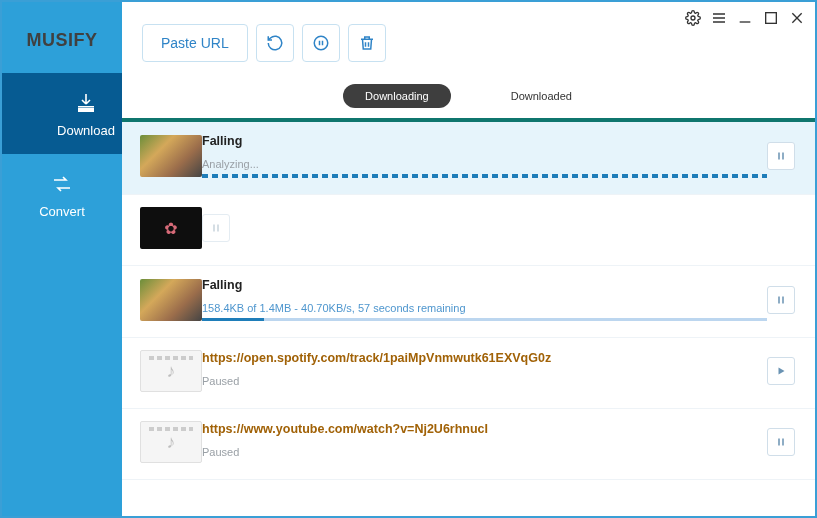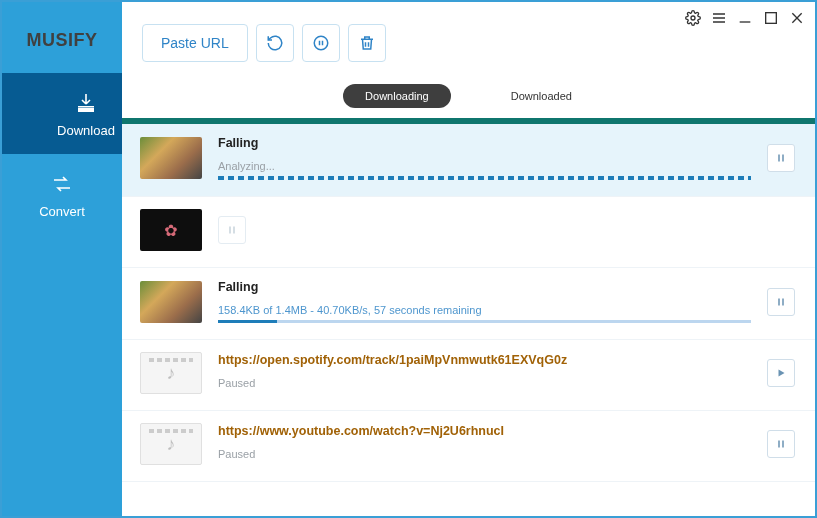--- a/index.html
+++ b/index.html
@@ -73,37 +73,37 @@
     align-items: center;
     justify-content: center;
   }
   .btn-icon { padding: 8px; width: 38px; height: 38px; }
   .btn .svg { stroke: #2f84c7; }
   .tabs {
     display: flex;
     justify-content: center;
     gap: 38px;
     padding: 6px 0 10px 0;
-    border-bottom: 6px solid #0f766e;
+    border-bottom: 4px solid #0f766e;
   }
   .tab {
     font-size: 11px;
     color: #333;
     padding: 6px 22px;
     border-radius: 14px;
     cursor: pointer;
   }
   .tab.active { background: #3e3e3e; color: #fff; }
   .list { flex: 1; overflow-y: auto; }
   .row {
     display: flex;
     align-items: center;
     padding: 12px 20px 16px 18px;
     border-bottom: 1px solid #eef3f7;
-    gap: 16px;
+    gap: 0;
   }
   .row.highlight { background: #e6f4fb; }
   .thumb {
     width: 62px;
     height: 42px;
     flex-shrink: 0;
     border-radius: 2px;
   }
   .thumb-color { background: linear-gradient(135deg,#6b8e3a,#d4a85a,#9b6d4b,#444); }
   .thumb-dark {

